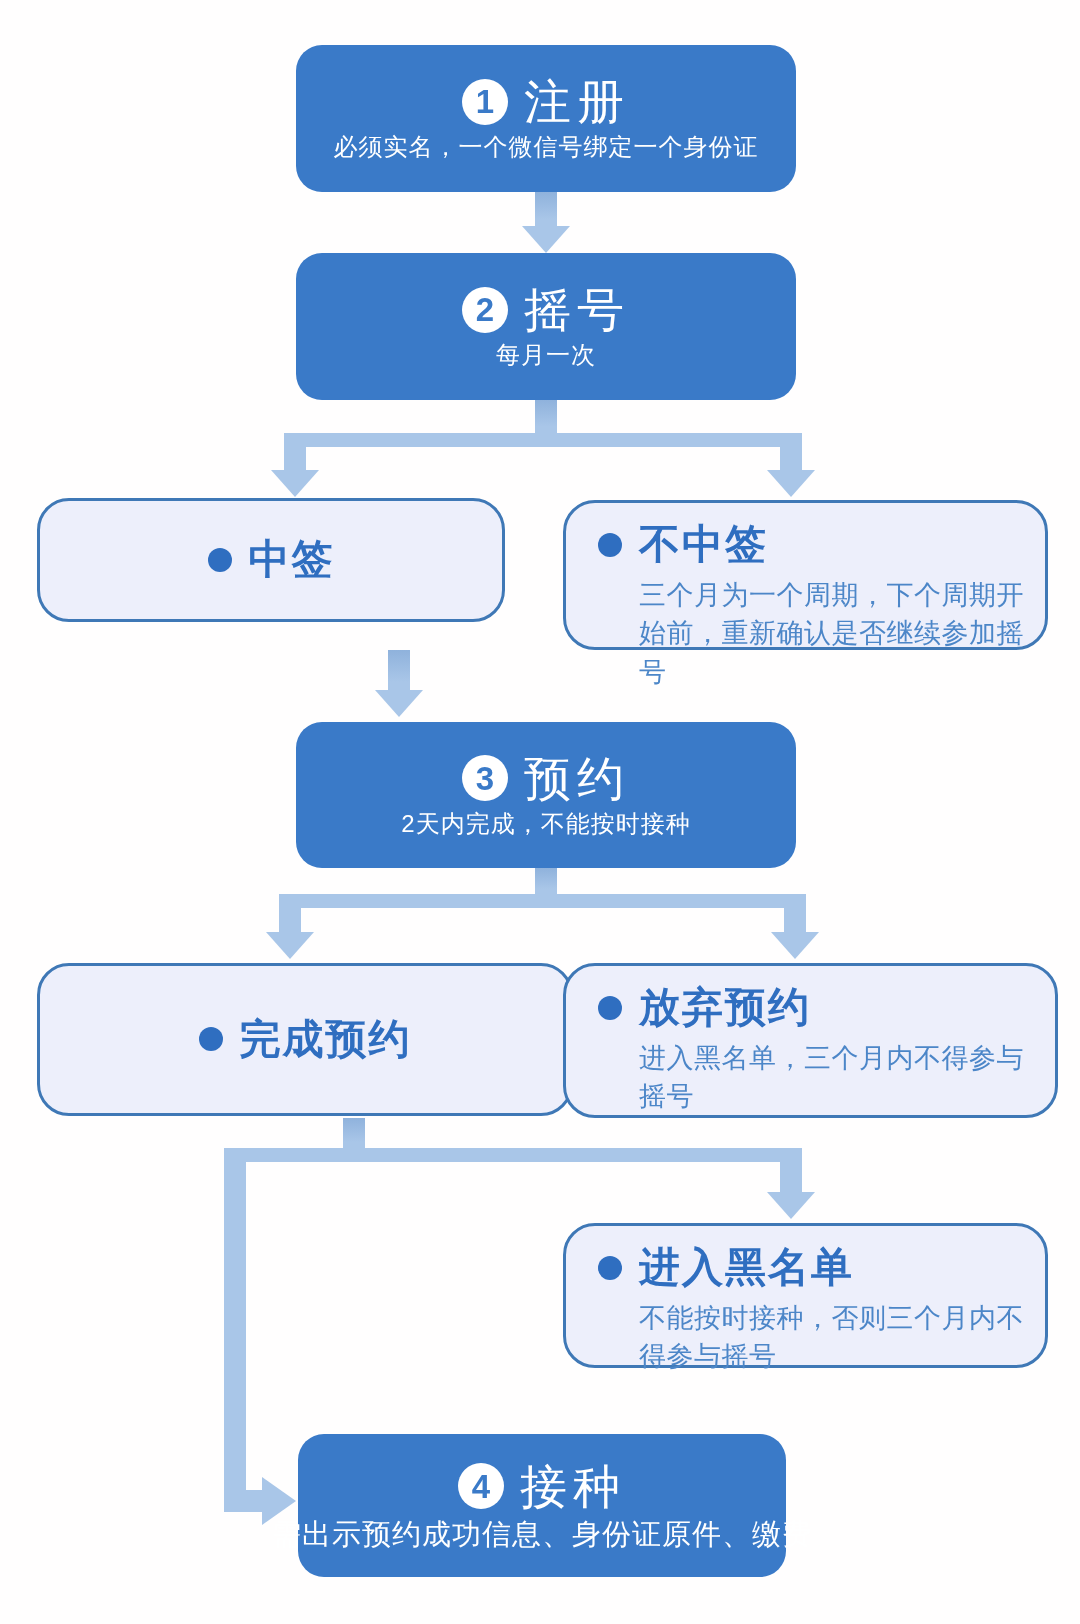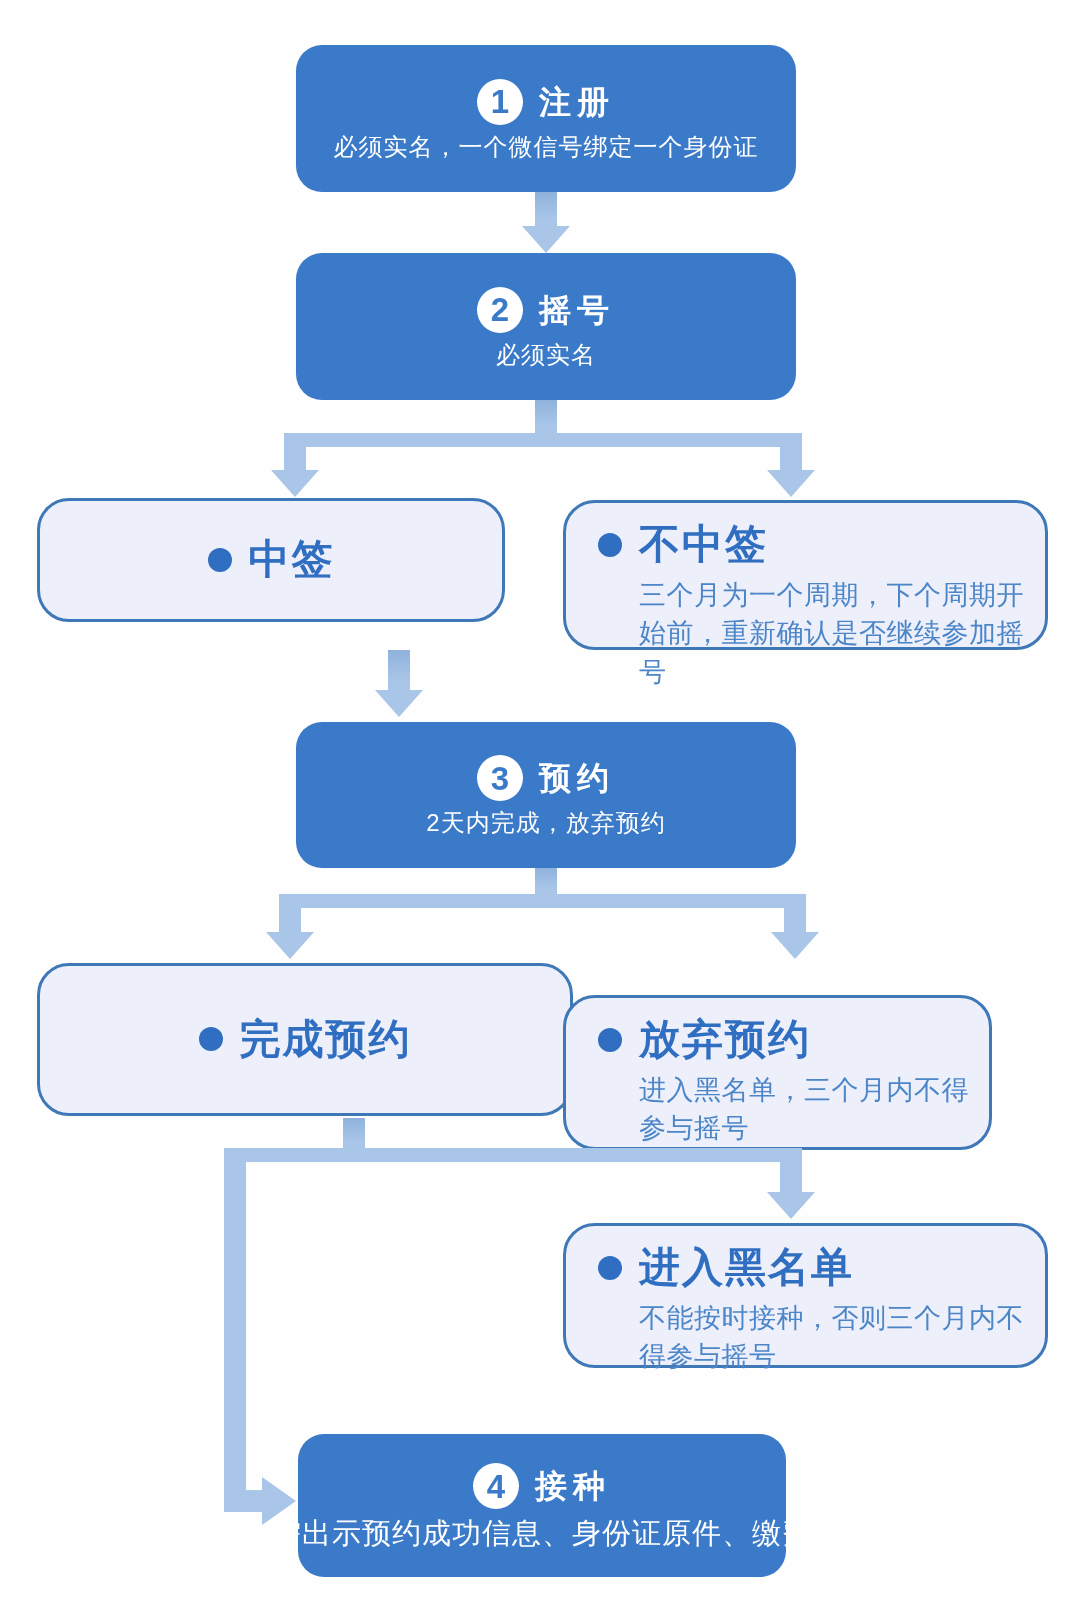--- a/index.html
+++ b/index.html
@@ -20,21 +20,21 @@
     position:absolute;background:var(--accent);border-radius:26px;
     display:flex;flex-direction:column;align-items:center;justify-content:center;
     gap:10px;color:#fff;
   }
   .step-title-row{display:flex;align-items:center;gap:16px;}
   .badge{
     width:46px;height:46px;border-radius:50%;background:#ffffff;color:var(--accent);
     display:inline-flex;align-items:center;justify-content:center;
     font-size:33px;font-weight:700;line-height:1;
   }
-  .step-title{font-size:32px;font-weight:700;letter-spacing:6px;line-height:1;}
+  .step-title{font-size:47px;font-weight:400;letter-spacing:6px;line-height:1;}
   .step-sub{font-size:24px;letter-spacing:1px;line-height:1;white-space:nowrap;}
   
   .outcome{
     position:absolute;background:var(--light);border:3px solid var(--border);
     border-radius:32px;box-sizing:border-box;
   }
   .outcome.center{display:flex;align-items:center;justify-content:center;}
   .outcome.left{padding:18px 8px 14px 32px;}
   .o-title-row{display:flex;align-items:center;gap:17px;}
   .dot{width:24px;height:24px;border-radius:50%;background:var(--ink);flex-shrink:0;}
@@ -70,21 +70,21 @@
   </div>
 
   <div class="seg stem" style="left:535px;top:192px;width:22px;height:34px;"></div>
   <div class="arr-down" style="left:522px;top:226px;"></div>
 
   <div class="step" style="left:296px;top:253px;width:500px;height:147px;">
     <div class="step-title-row">
       <span class="badge">2</span>
       <span class="step-title">摇号</span>
     </div>
-    <div class="step-sub">必须实名</div>
+    <div class="step-sub">每月一次</div>
   </div>
 
   <div class="seg stem" style="left:535px;top:400px;width:22px;height:33px;"></div>
   <div class="seg" style="left:284px;top:433px;width:518px;height:14px;"></div>
   <div class="seg" style="left:284px;top:433px;width:22px;height:37px;"></div>
   <div class="arr-down" style="left:271px;top:470px;"></div>
   <div class="seg" style="left:780px;top:433px;width:22px;height:37px;"></div>
   <div class="arr-down" style="left:767px;top:470px;"></div>
 
   <div class="outcome center" style="left:37px;top:498px;width:468px;height:124px;">
@@ -103,38 +103,38 @@
   </div>
 
   <div class="seg stem" style="left:388px;top:650px;width:22px;height:40px;"></div>
   <div class="arr-down" style="left:375px;top:690px;"></div>
 
   <div class="step" style="left:296px;top:722px;width:500px;height:146px;">
     <div class="step-title-row">
       <span class="badge">3</span>
       <span class="step-title">预约</span>
     </div>
-    <div class="step-sub">2天内完成，放弃预约</div>
+    <div class="step-sub">2天内完成，不能按时接种</div>
   </div>
 
   <div class="seg stem" style="left:535px;top:868px;width:22px;height:26px;"></div>
   <div class="seg" style="left:279px;top:894px;width:527px;height:14px;"></div>
   <div class="seg" style="left:279px;top:894px;width:22px;height:38px;"></div>
   <div class="arr-down" style="left:266px;top:932px;"></div>
   <div class="seg" style="left:784px;top:894px;width:22px;height:38px;"></div>
   <div class="arr-down" style="left:771px;top:932px;"></div>
 
   <div class="outcome center" style="left:37px;top:963px;width:536px;height:153px;">
     <div class="o-title-row">
       <span class="dot"></span>
       <span class="o-title">完成预约</span>
     </div>
   </div>
 
-  <div class="outcome left" style="left:563px;top:963px;width:429px;height:155px;margin-top:32px;">
+  <div class="outcome left" style="left:563px;top:963px;width:495px;height:155px;">
     <div class="o-title-row">
       <span class="dot"></span>
       <span class="o-title">放弃预约</span>
     </div>
     <div class="o-body">进入黑名单，三个月内不得参与摇号</div>
   </div>
 
   <div class="seg stem" style="left:343px;top:1118px;width:22px;height:30px;"></div>
   <div class="seg" style="left:224px;top:1148px;width:578px;height:14px;"></div>
   <div class="seg" style="left:780px;top:1148px;width:22px;height:44px;"></div>

